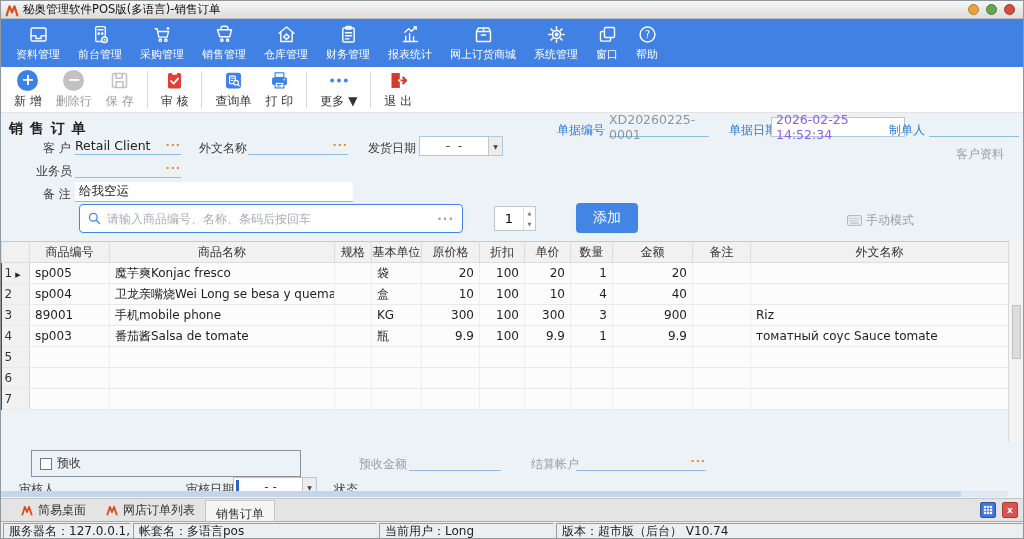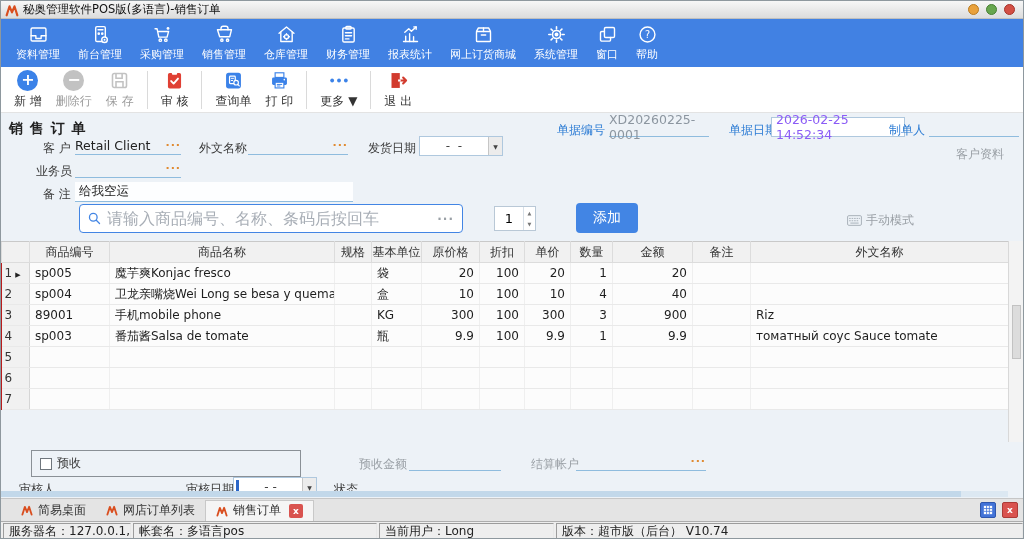--- a/index.html
+++ b/index.html
@@ -56,21 +56,21 @@
   .combo .cval { flex:1; text-align:center; white-space:pre; color:#444; font-size:12px; }
   .combo .carrow { width:14px; height:100%; background:#ECECEC; border-left:1px solid #C6C6C6;
                    display:flex; align-items:center; justify-content:center; font-size:6px; color:#444; }
   .caret-bar { width:3px; height:14px; background:#2A66C8; margin-left:2px; }
   .remark-box { background:#FDFEFF; border-bottom:1px solid #8FBCDE; height:20px; display:flex;
                 align-items:center; padding:0 4px; font-size:12.5px; color:#222; width:100%; border-top:0; border-left:0; border-right:0; outline:none; font-family:Liberation Serif, serif;}
 
   
   .searchbox { position:absolute; left:78px; top:91px; width:384px; height:29px; background:#fff;
                border:1.5px solid #4285E4; border-radius:4px; display:flex; align-items:center; padding:0 8px; }
-  .searchbox input { border:none; outline:none; flex:1; font-size:16px; color:#ef4444; font-family:inherit; background:transparent; }
+  .searchbox input { border:none; outline:none; flex:1; font-size:12px; color:#ef4444; font-family:inherit; background:transparent; }
   .searchbox input::placeholder { color:#A8AEB6; }
   .searchbox .sdots { color:#9AA0A6; font-weight:bold; letter-spacing:1px; }
   .spinner { position:absolute; left:493px; top:93px; width:42px; height:25px; background:#fff;
              border:1px solid #B9C8D6; display:flex; }
   .spinner input { width:28px; border:none; outline:none; text-align:center; font-size:13px; font-family:inherit; }
   .spinner .arrows { width:12px; display:flex; flex-direction:column; border-left:1px solid #D8E0E8; }
   .spinner .arrows span { flex:1; font-size:5px; color:#777; display:flex; align-items:center; justify-content:center; }
   .add-btn { position:absolute; left:575px; top:90px; width:62px; height:30px; background:#4285E4;
              color:#fff; border:none; border-radius:4px; font-size:14px; font-family:inherit; }
   .manual { position:absolute; left:846px; top:99px; display:flex; align-items:center; gap:4px; color:#9AA0A6; }
@@ -98,21 +98,21 @@
   .groupbox { position:absolute; left:30px; top:8px; width:270px; height:27px; border:1px solid #8A9096;
               display:flex; align-items:center; padding-left:8px; gap:5px; background:transparent; }
   .chk { width:12px; height:12px; background:#fff; border:1px solid #6F7G77; border:1px solid #6F767D; }
   .hscroll { position:absolute; left:0px; top:49px; width:1007px; height:6px; background:#DCE8F2; }
   .hscroll .hthumb { position:absolute; left:0; top:0; height:6px; width:960px; background:#C2D8EA; }
 
   
   .tabbar { position:absolute; left:0; top:497px; width:100%; height:23px; background:#E4E4E4;
             border-top:1px solid #C6C6C6; display:flex; align-items:center; padding-left:10px; }
   .tab { display:flex; align-items:center; gap:5px; height:21px; padding:0 10px; color:#333; }
-  .tab.active { background:#F5F5F5; border:1px solid #C8C8C8; border-bottom:none; }
+  .tab.active { background:#F5F5F5; border:1px solid #C8C8C8; border-bottom:none;flex-direction:column; }
   .tab-close { width:14px; height:14px; background:#D9534F; border-radius:2px; color:#fff;
                font-size:9px; font-weight:bold; display:flex; align-items:center; justify-content:center; margin-left:3px; }
   .tab-right { margin-left:auto; display:flex; gap:6px; padding-right:5px; }
   .sq-btn { width:16px; height:16px; border-radius:2px; display:flex; align-items:center; justify-content:center; }
   .sq-btn.blue { background:#4273D8; border:1px solid #2F56AC; }
   .sq-btn.red { background:#D9534F; border:1px solid #AC3B38; color:#fff; font-size:9px; font-weight:bold; }
 
   
   .statusbar { position:absolute; left:0; top:520px; width:100%; height:19px; background:#EEEEEE;
                border-top:1px solid #ADADAD; }

